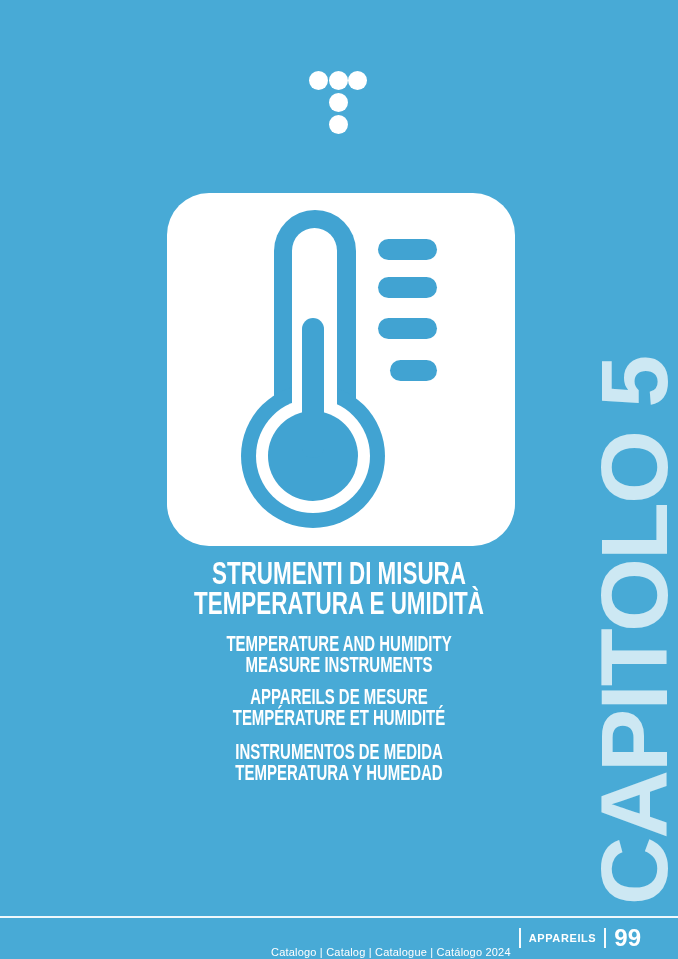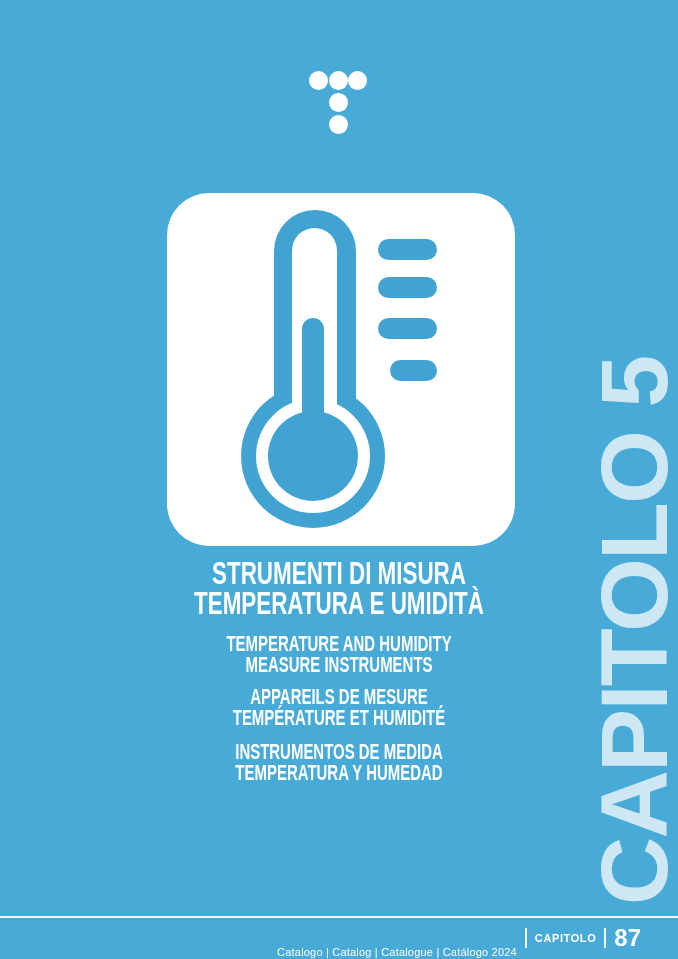--- a/index.html
+++ b/index.html
@@ -132,18 +132,18 @@
     <div>INSTRUMENTOS DE MEDIDA</div>
     <div>TEMPERATURA Y HUMEDAD</div>
   </div>
 
   <div class="chapter-vertical">CAPITOLO 5</div>
 
   <div class="footer-line"></div>
   <div class="footer">
     <span class="catalog-label">Catalogo | Catalog | Catalogue | Catálogo 2024</span>
     <span class="vbar"></span>
-    <span class="brand">CAPITOLO</span>
+    <span class="brand">APPAREILS</span>
     <span class="vbar"></span>
-    <span class="pagenum">87</span>
+    <span class="pagenum">99</span>
   </div>
 
 </div>
 
 </body></html>

